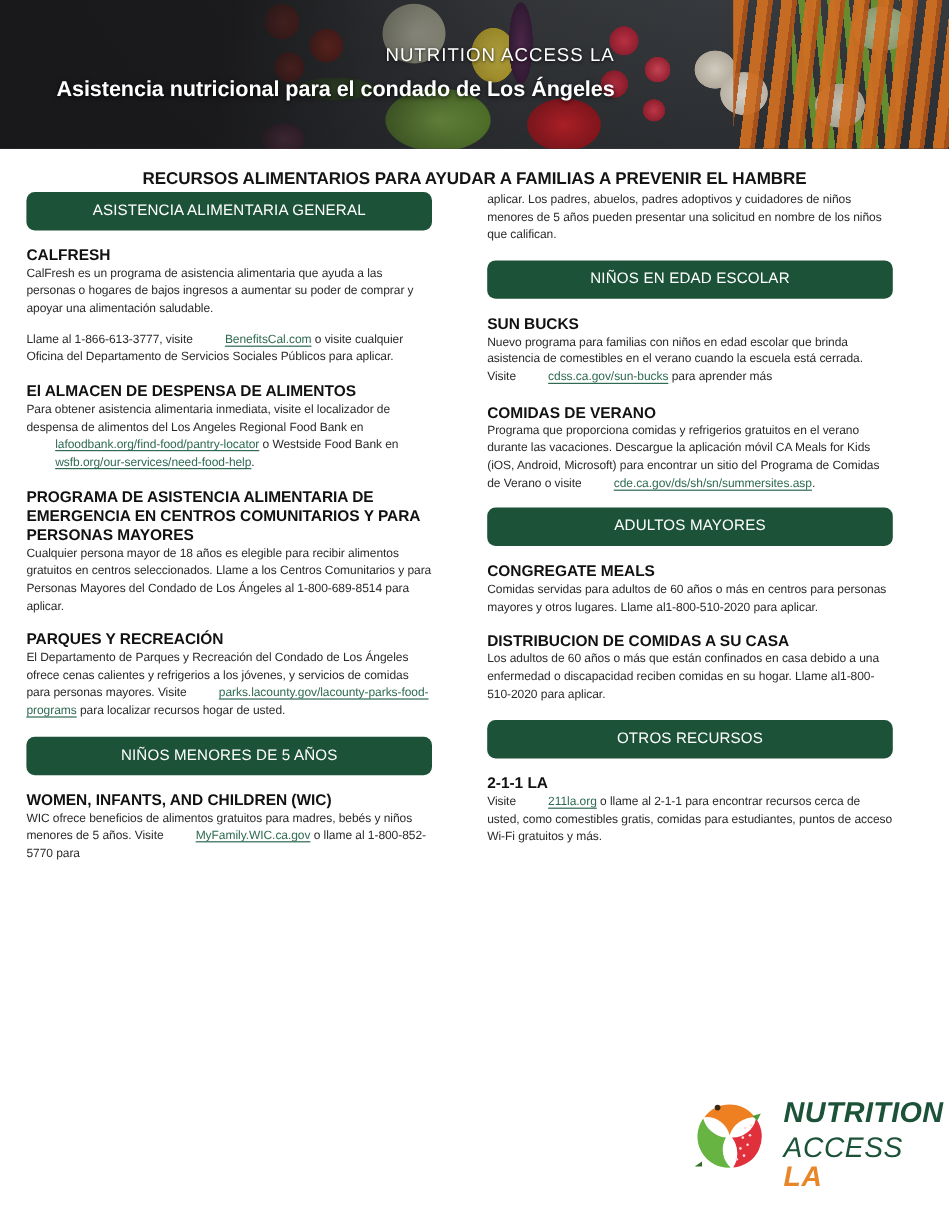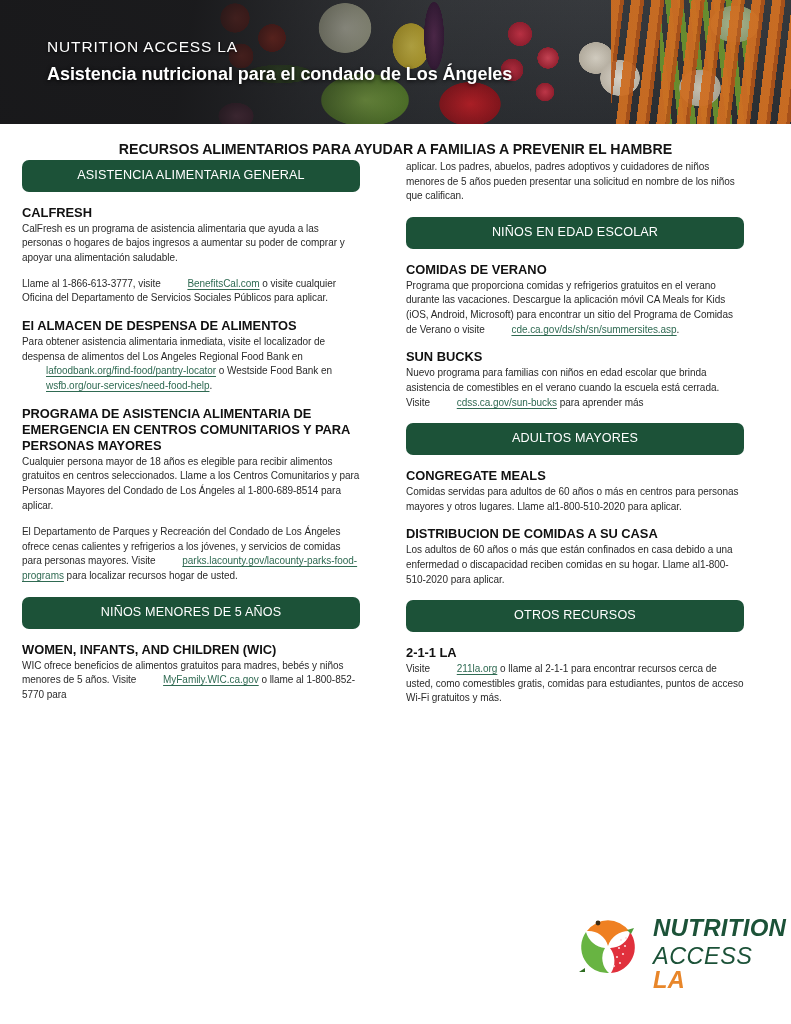--- a/index.html
+++ b/index.html
@@ -21,20 +21,21 @@
     background: #ffffff;
   }
 
   
   .hero {
     position: relative;
     width: 791px;
     height: 124px;
     overflow: hidden;
     background: #2b2b2d;
+    text-align: right;
   }
   .hero-photo {
     position: absolute;
     inset: 0;
     
     background-color: #33363a;
     background-image:
       
       repeating-linear-gradient(97deg, rgba(228,120,34,0.95) 0px, rgba(228,120,34,0.95) 9px, rgba(196,90,22,0.9) 9px, rgba(196,90,22,0.9) 13px, rgba(240,150,60,0.0) 13px, rgba(240,150,60,0.0) 20px),
       radial-gradient(ellipse 40px 30px at 735px 24px, #b8c49a 0%, #97a87a 60%, rgba(0,0,0,0) 62%),
@@ -249,20 +250,21 @@
           <span>Para obtener asistencia alimentaria inmediata, visite el localizador de despensa de alimentos del Los Angeles Regional Food Bank en </span><a class="lnk" href="#">lafoodbank.org/find-food/pantry-locator</a><span> o Westside Food Bank en </span><a class="lnk" href="#">wsfb.org/our-services/need-food-help</a><span>.</span>
         </p>
       </div>
 
       <div class="blk">
         <h3 class="head">PROGRAMA DE ASISTENCIA ALIMENTARIA DE EMERGENCIA EN CENTROS COMUNITARIOS Y PARA PERSONAS MAYORES</h3>
         <p class="body">Cualquier persona mayor de 18 años es elegible para recibir alimentos gratuitos en centros seleccionados. Llame a los Centros Comunitarios y para Personas Mayores del Condado de Los Ángeles al 1-800-689-8514 para aplicar.</p>
       </div>
 
       <div class="blk">
+        <h3 class="head">PARQUES Y RECREACIÓN</h3>
         <p class="body last">
           <span>El Departamento de Parques y Recreación del Condado de Los Ángeles ofrece cenas calientes y refrigerios a los jóvenes, y servicios de comidas para personas mayores. Visite </span><a class="lnk" href="#">parks.lacounty.gov/lacounty-parks-food-programs</a><span> para localizar recursos hogar de usted.</span>
         </p>
       </div>
 
       <div class="bar">NIÑOS MENORES DE 5 AÑOS</div>
 
       <div class="blk">
         <h3 class="head">WOMEN, INFANTS, AND CHILDREN (WIC)</h3>
         <p class="body">
@@ -270,32 +272,32 @@
         </p>
       </div>
 
     </div>
 
     <div class="col col-right">
 
       <p class="body last">aplicar. Los padres, abuelos, padres adoptivos y cuidadores de niños menores de 5 años pueden presentar una solicitud en nombre de los niños que califican.</p>
 
       <div class="bar">NIÑOS EN EDAD ESCOLAR</div>
-
-      <div class="blk">
-        <h3 class="head">COMIDAS DE VERANO</h3>
-        <p class="body">
-          <span>Programa que proporciona comidas y refrigerios gratuitos en el verano durante las vacaciones. Descargue la aplicación móvil CA Meals for Kids (iOS, Android, Microsoft) para encontrar un sitio del Programa de Comidas de Verano o visite </span><a class="lnk" href="#">cde.ca.gov/ds/sh/sn/summersites.asp</a><span>.</span>
-        </p>
-      </div>
 
       <div class="blk">
         <h3 class="head">SUN BUCKS</h3>
         <p class="body last">
           <span>Nuevo programa para familias con niños en edad escolar que brinda asistencia de comestibles en el verano cuando la escuela está cerrada. Visite </span><a class="lnk" href="#">cdss.ca.gov/sun-bucks</a><span> para aprender más</span>
+        </p>
+      </div>
+
+      <div class="blk">
+        <h3 class="head">COMIDAS DE VERANO</h3>
+        <p class="body">
+          <span>Programa que proporciona comidas y refrigerios gratuitos en el verano durante las vacaciones. Descargue la aplicación móvil CA Meals for Kids (iOS, Android, Microsoft) para encontrar un sitio del Programa de Comidas de Verano o visite </span><a class="lnk" href="#">cde.ca.gov/ds/sh/sn/summersites.asp</a><span>.</span>
         </p>
       </div>
 
       <div class="bar">ADULTOS MAYORES</div>
 
       <div class="blk">
         <h3 class="head">CONGREGATE MEALS</h3>
         <p class="body">Comidas servidas para adultos de 60 años o más en centros para personas mayores y otros lugares. Llame al1-800-510-2020 para aplicar.</p>
       </div>
 

